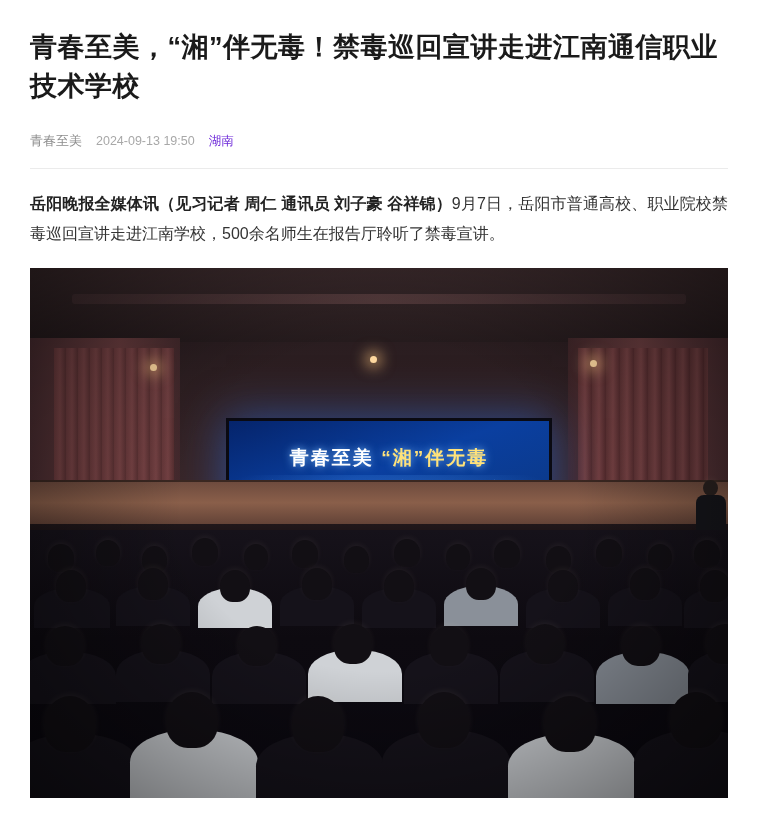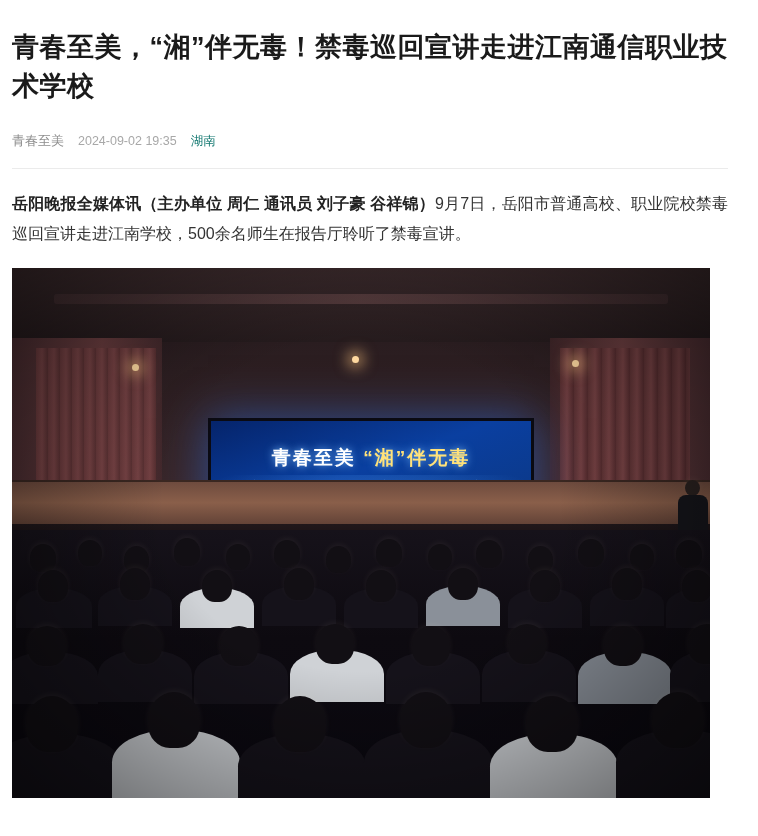--- a/index.html
+++ b/index.html
@@ -9,21 +9,21 @@
   }
   body {
     width: 758px;
     min-height: 836px;
     font-family: "Liberation Sans", sans-serif;
     color: #222;
   }
   .article {
     width: 758px;
     box-sizing: border-box;
-    padding: 28px 30px 0 12px;
+    padding: 28px 30px 0 30px;
   }
   .headline {
     font-size: 27px;
     line-height: 1.45;
     font-weight: bold;
     color: #1a1a1a;
     letter-spacing: 0.5px;
     margin: 0 0 26px 0;
   }
   .meta {
@@ -35,21 +35,21 @@
     margin-bottom: 18px;
   }
   .meta .source {
     color: #8d8d8d;
     font-size: 13px;
   }
   .meta .time {
     color: #a8a8a8;
   }
   .meta .region {
-    color: #0f766e;
+    color: #6d28d9;
   }
   .divider {
     height: 1px;
     background: #ebebeb;
     margin: 0 0 20px 0;
   }
   .body-text {
     font-size: 16px;
     line-height: 1.85;
     color: #333;
@@ -263,28 +263,28 @@
 </style>
 </head>
 <body>
 
 <div class="article">
 
   <h1 class="headline">青春至美，“湘”伴无毒！禁毒巡回宣讲走进江南通信职业技术学校</h1>
 
   <div class="meta">
     <span class="source">青春至美</span>
-    <span class="time">2024-09-02 19:35</span>
+    <span class="time">2024-09-13 19:50</span>
     <span class="region">湖南</span>
   </div>
 
   <div class="divider"></div>
 
   <p class="body-text">
-    <span class="lead">岳阳晚报全媒体讯（主办单位 周仁 通讯员 刘子豪 谷祥锦）</span><span>9月7日，岳阳市普通高校、职业院校禁毒巡回宣讲走进江南学校，500余名师生在报告厅聆听了禁毒宣讲。</span>
+    <span class="lead">岳阳晚报全媒体讯（见习记者 周仁 通讯员 刘子豪 谷祥锦）</span><span>9月7日，岳阳市普通高校、职业院校禁毒巡回宣讲走进江南学校，500余名师生在报告厅聆听了禁毒宣讲。</span>
   </p>
 
   <div class="figure">
     <div class="scene">
       <div class="ceiling">
         <div class="ceiling-strip"></div>
       </div>
       <div class="backwall"></div>
       <div class="wall-left"></div>
       <div class="wall-right"></div>

